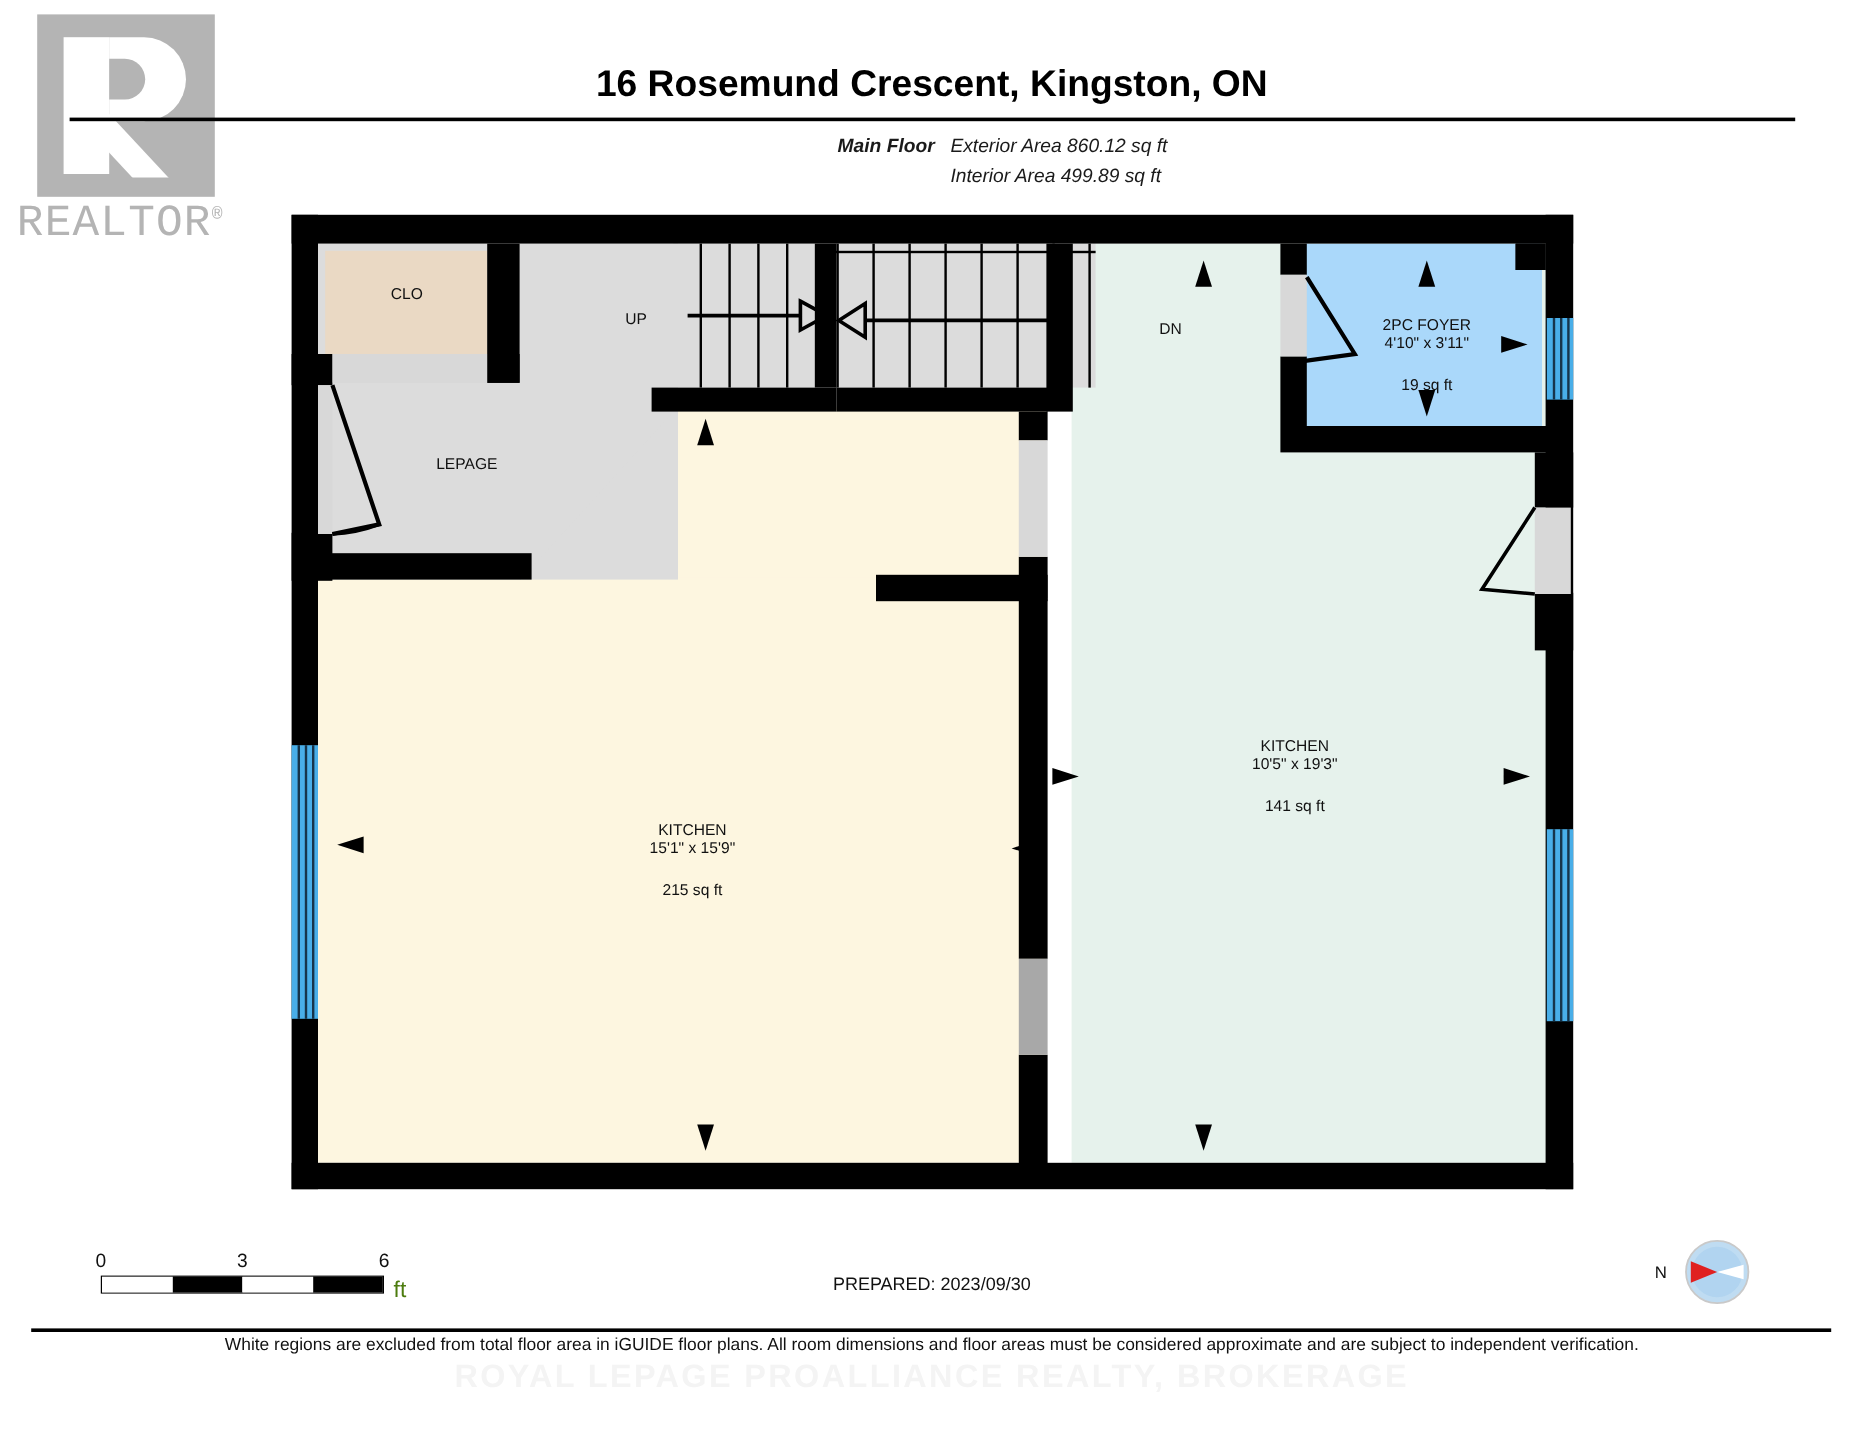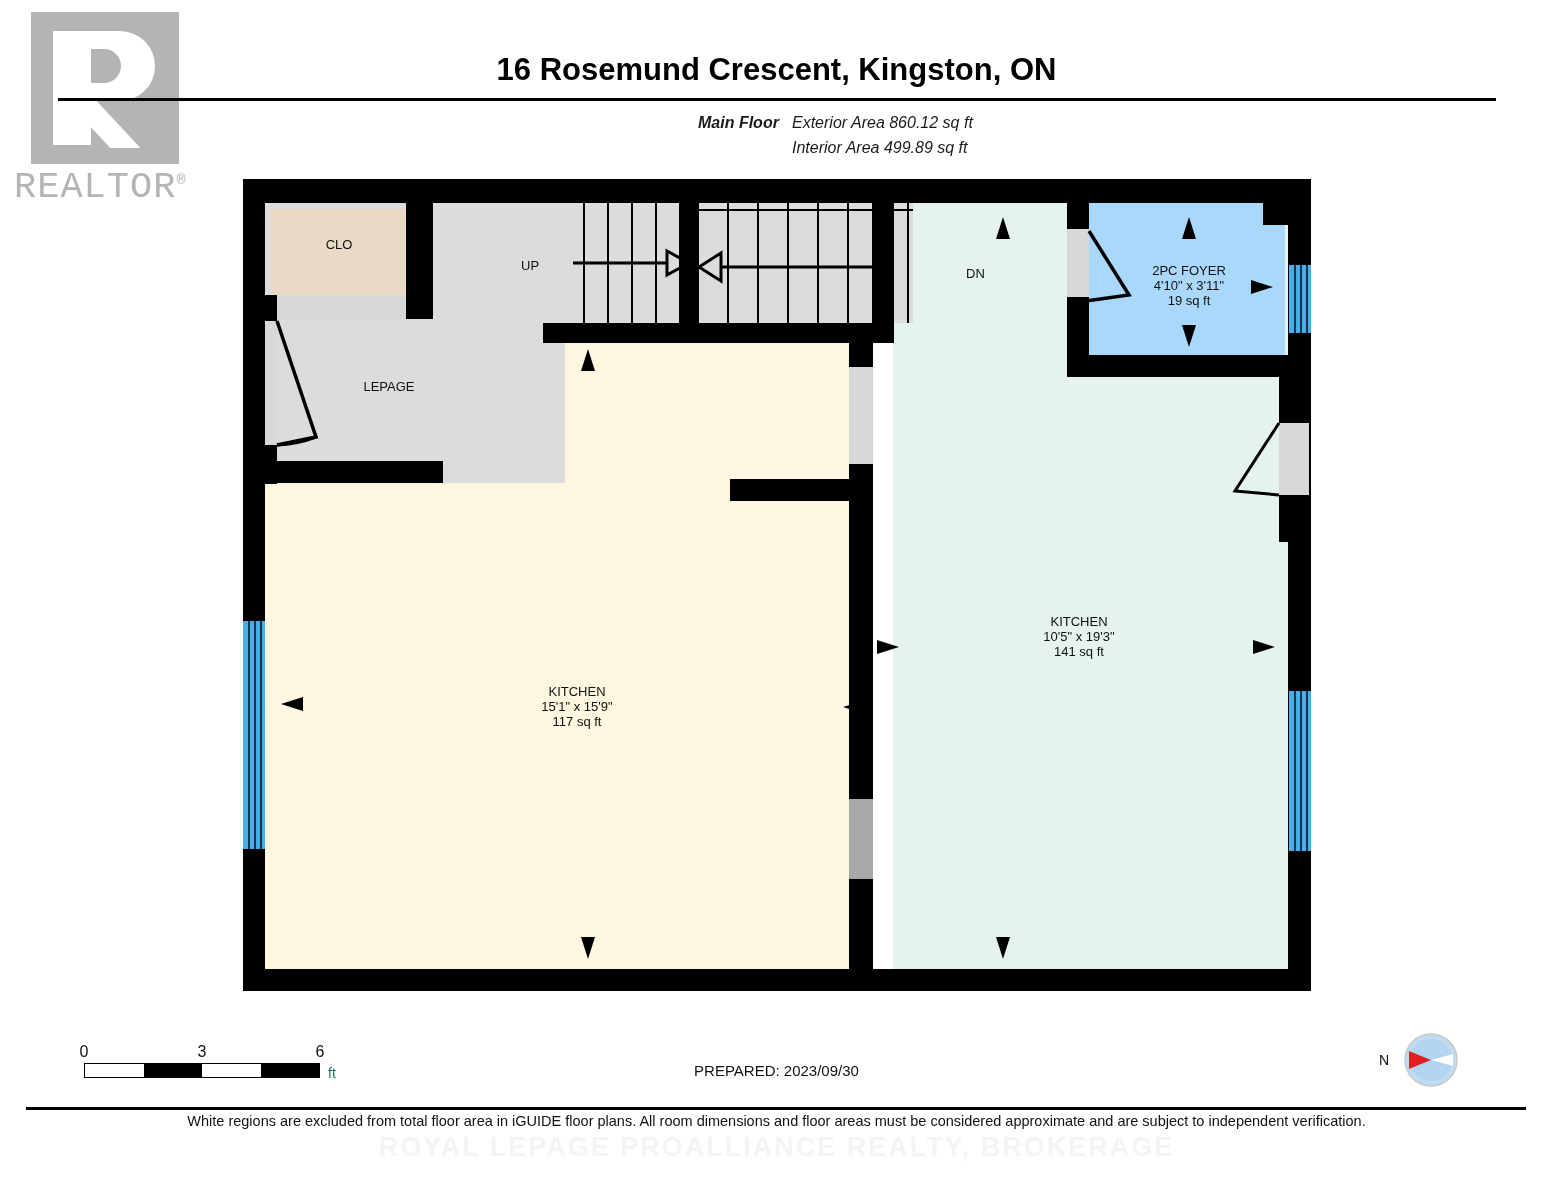--- a/index.html
+++ b/index.html
@@ -149,21 +149,21 @@
   .room-label {
     position: absolute;
     text-align: center;
     font-size: 13px;
     color: #111;
     line-height: 15px;
     white-space: nowrap;
   }
   .room-label .nm { display: block; }
   .room-label .dim { display: block; }
-  .room-label .area { display: block; }
+  .room-label .area { display: block; margin-top: 20px; }
 
   .tag {
     position: absolute;
     font-size: 13px;
     color: #111;
   }
 
   .window {
     position: absolute;
     background: #49aee8;
@@ -213,22 +213,22 @@
     height: 15px;
     border: 1.5px solid #000;
     box-sizing: border-box;
     display: flex;
   }
   #scale-bar-body div { height: 100%; }
   #scale-unit {
     position: absolute;
     left: 244px;
     top: 22px;
-    font-size: 14px;
-    color: #0f766e;
+    font-size: 19px;
+    color: #4d7c0f;
   }
 
   #prepared {
     position: absolute;
     left: 0;
     top: 1062px;
     width: 1553px;
     text-align: center;
     font-size: 15px;
     color: #111;
@@ -442,21 +442,21 @@
     <span class="nm">CLO</span>
   </div>
 
   <div class="room-label" style="left:96px; top:200px; width:100px;">
     <span class="nm">LEPAGE</span>
   </div>
 
   <div class="room-label" style="left:264px; top:505px; width:140px;">
     <span class="nm">KITCHEN</span>
     <span class="dim">15'1" x 15'9"</span>
-    <span class="area">117 sq ft</span>
+    <span class="area">215 sq ft</span>
   </div>
 
   <div class="room-label" style="left:766px; top:435px; width:140px;">
     <span class="nm">KITCHEN</span>
     <span class="dim">10'5" x 19'3"</span>
     <span class="area">141 sq ft</span>
   </div>
 
   <div class="room-label" style="left:871px; top:84px; width:150px;">
     <span class="nm">2PC FOYER</span>

